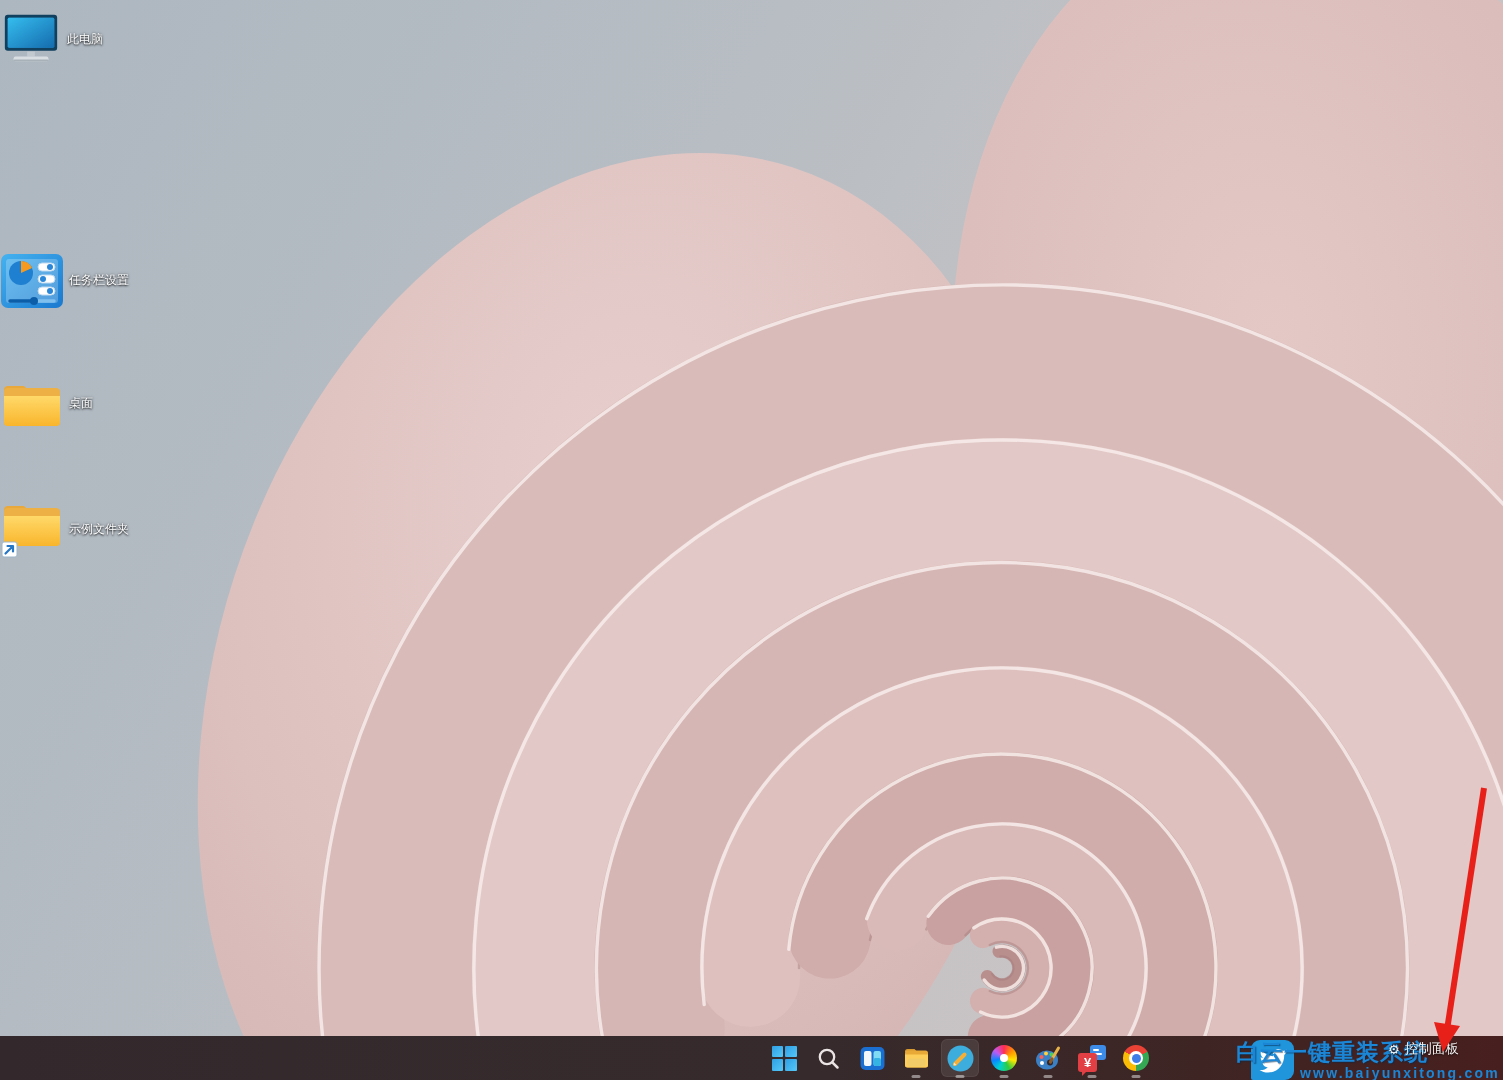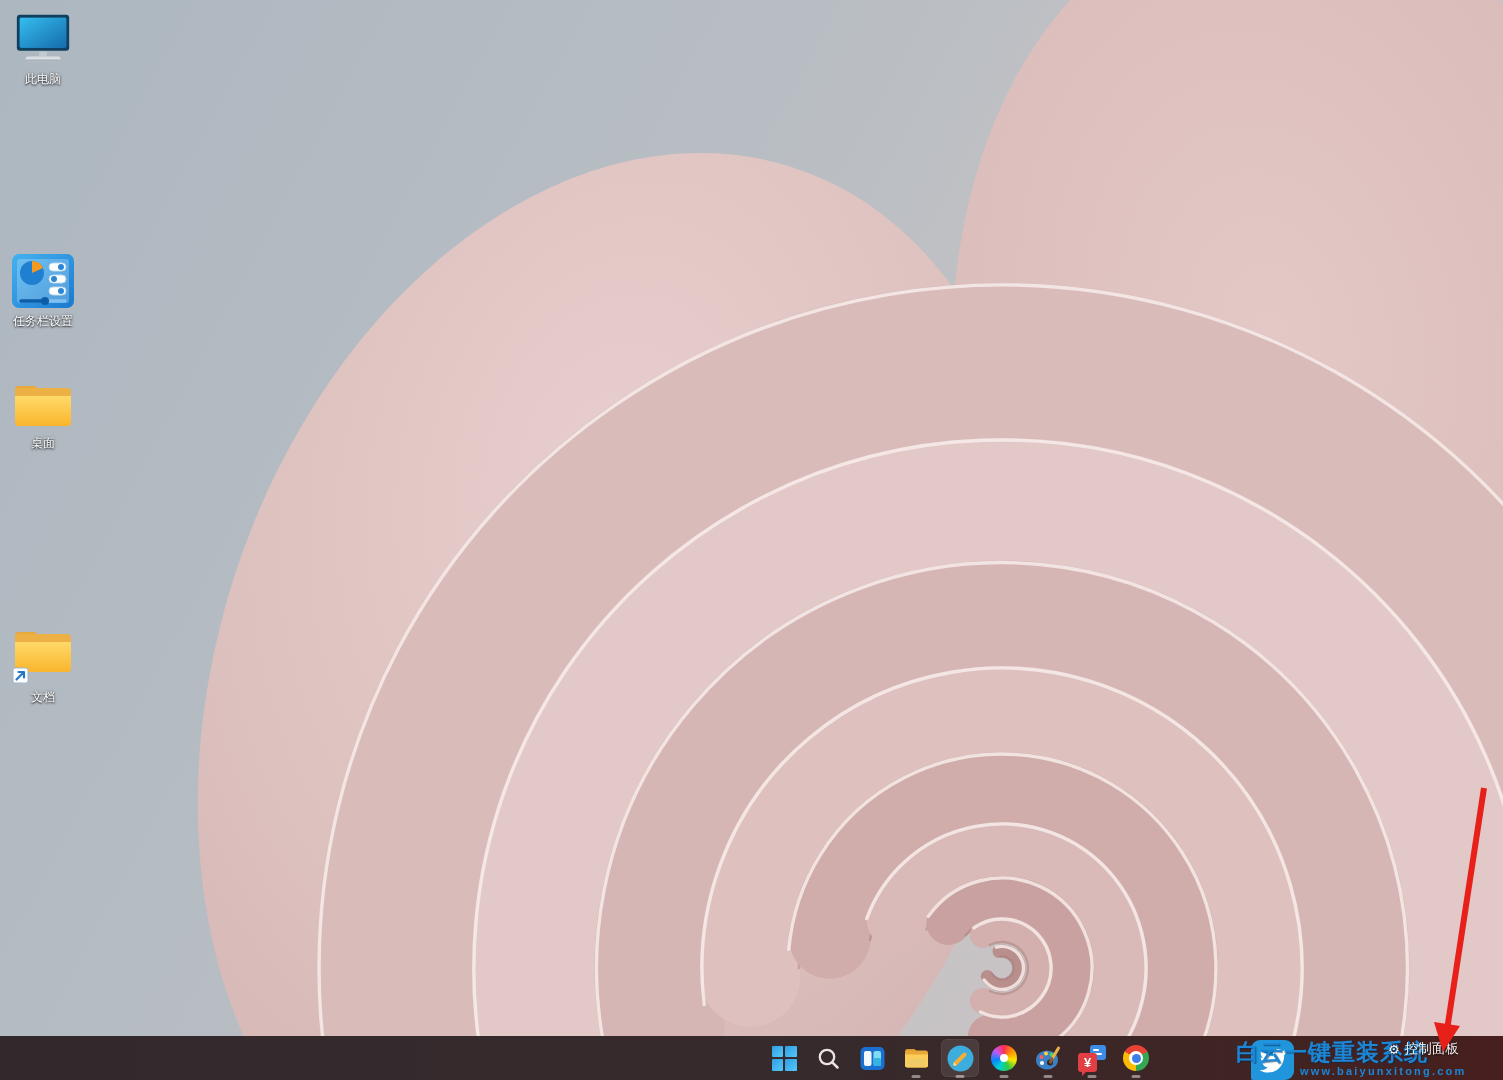--- a/index.html
+++ b/index.html
@@ -3,21 +3,21 @@
 <meta charset="utf-8">
 <style>
   html,body{margin:0;padding:0;}
   body{width:1503px;height:1080px;overflow:hidden;position:relative;
        font-family:"Liberation Sans","DejaVu Sans",sans-serif;}
   .desktop{position:absolute;inset:0;
        background:linear-gradient(118deg,#adb7c0 0%,#b7bdc3 38%,#c6c3c5 68%,#d0c6c7 100%);}
   #bloom{position:absolute;inset:0;}
 
   
-  .icon-item{position:absolute;left:0;width:86px;display:flex;flex-direction:column;
+  .icon-item{position:absolute;left:0;width:86px;display:flex;
        align-items:center;gap:5px;cursor:default;}
   .icon-item .glyph{display:flex;align-items:flex-end;justify-content:center;}
   .icon-label{font-size:12px;color:#ffffff;line-height:1.1;white-space:nowrap;
        text-shadow:0 1px 2px rgba(0,0,0,.85),0 0 3px rgba(0,0,0,.5);}
 
   
   .taskbar{position:absolute;left:0;bottom:0;width:1503px;height:44px;z-index:5;
        background:linear-gradient(90deg,#33292c 0%,#362a2c 55%,#3e2524 80%,#471f1e 100%);}
   .tb-group{position:absolute;left:762px;top:0;display:flex;height:44px;}
   .tb-btn{width:44px;height:44px;display:flex;align-items:center;justify-content:center;
@@ -47,21 +47,21 @@
   .yen-red::after{content:"";position:absolute;left:4px;bottom:-4px;border:4px solid transparent;
        border-top-color:#e23f44;border-left-color:#e23f44;border-width:3px;}
 
   
   .wm-logo{position:absolute;left:1251px;top:1040px;width:43px;height:40px;z-index:6;
        background:#2095dc;border-radius:9px;border-bottom-left-radius:2px;
        display:flex;align-items:center;justify-content:center;}
   .wm-title{position:absolute;left:1236px;top:1037px;z-index:6;font-size:23px;font-weight:bold;
        color:#1b86d6;letter-spacing:1px;white-space:nowrap;
        text-shadow:1px 1px 1px rgba(8,40,72,.55);font-family:"DejaVu Sans","Liberation Sans",sans-serif;}
-  .wm-url{position:absolute;left:1300px;top:1065px;z-index:6;font-size:11px;font-weight:bold;
+  .wm-url{position:absolute;left:1300px;top:1065px;z-index:6;font-size:14px;font-weight:bold;
        color:#1b86d6;letter-spacing:2.2px;white-space:nowrap;}
   .ctx-item{position:absolute;left:1388px;top:1040px;z-index:7;display:flex;align-items:center;
        gap:5px;color:#f5f5f5;font-size:13.5px;white-space:nowrap;cursor:pointer;
        text-shadow:0 1px 2px rgba(0,0,0,.7);}
   .ctx-item .gear{font-size:13px;line-height:1;}
   #anno-arrow{position:absolute;inset:0;z-index:20;pointer-events:none;}
 </style>
 </head>
 <body>
 
@@ -171,39 +171,39 @@
         </linearGradient>
           </defs>
         <path d="M4 12 a4 4 0 0 1 4-4 h16 l6 6 h-26 Z" fill="#e9a83c"></path>
         <rect x="4" y="10" width="56" height="38" rx="4" fill="#edb044"></rect>
         <path d="M4 18 h56 v26 a4 4 0 0 1 -4 4 h-48 a4 4 0 0 1 -4 -4 Z" fill="url(#fg1)"></path>
       </svg>
     </div>
     <div class="icon-label">桌面</div>
   </div>
 
-
-  <div class="icon-item" style="top:626px">
+  <div class="icon-item" style="top:500px">
     <div class="glyph">
       <svg width="64" height="60" viewBox="0 0 64 60">
         <defs>
-            <linearGradient id="fg3" x1="0" y1="0" x2="0" y2="1">
+            <linearGradient id="fg2" x1="0" y1="0" x2="0" y2="1">
           <stop offset="0%" stop-color="#ffd969"></stop>
               <stop offset="100%" stop-color="#f9b52c"></stop>
         </linearGradient>
           </defs>
         <path d="M4 10 a4 4 0 0 1 4-4 h16 l6 6 h-26 Z" fill="#e9a83c"></path>
         <rect x="4" y="8" width="56" height="38" rx="4" fill="#edb044"></rect>
-        <path d="M4 16 h56 v26 a4 4 0 0 1 -4 4 h-48 a4 4 0 0 1 -4 -4 Z" fill="url(#fg3)"></path>
+        <path d="M4 16 h56 v26 a4 4 0 0 1 -4 4 h-48 a4 4 0 0 1 -4 -4 Z" fill="url(#fg2)"></path>
         <rect x="2" y="42" width="15" height="15" rx="2" fill="#ffffff" stroke="#9fb6c9"></rect>
         <path d="M5.5 53.5 L12.5 46.5 M7.5 46 h5.5 v5.5" stroke="#2676c6" stroke-width="2.2" fill="none" stroke-linecap="round" stroke-linejoin="round"></path>
       </svg>
     </div>
-    <div class="icon-label">文档</div>
-  </div>
+    <div class="icon-label">示例文件夹</div>
+  </div>
+
 </div>
 
 <div class="taskbar">
   <div class="tb-group">
 
     <div class="tb-btn">
       <div class="win-logo">
         <span></span>
           <span></span>
           <span></span>

